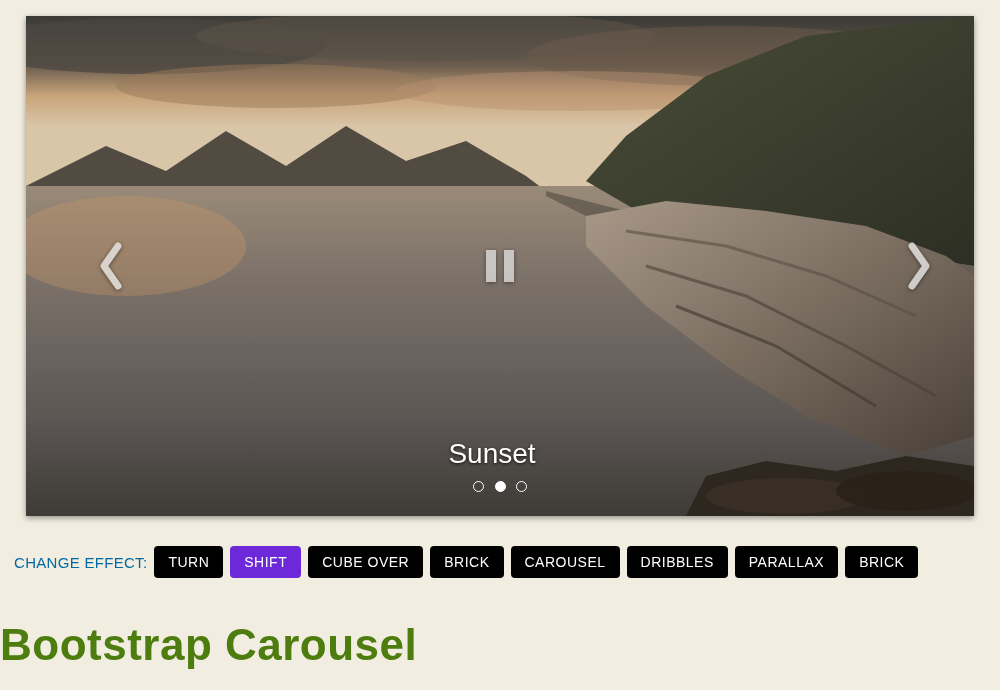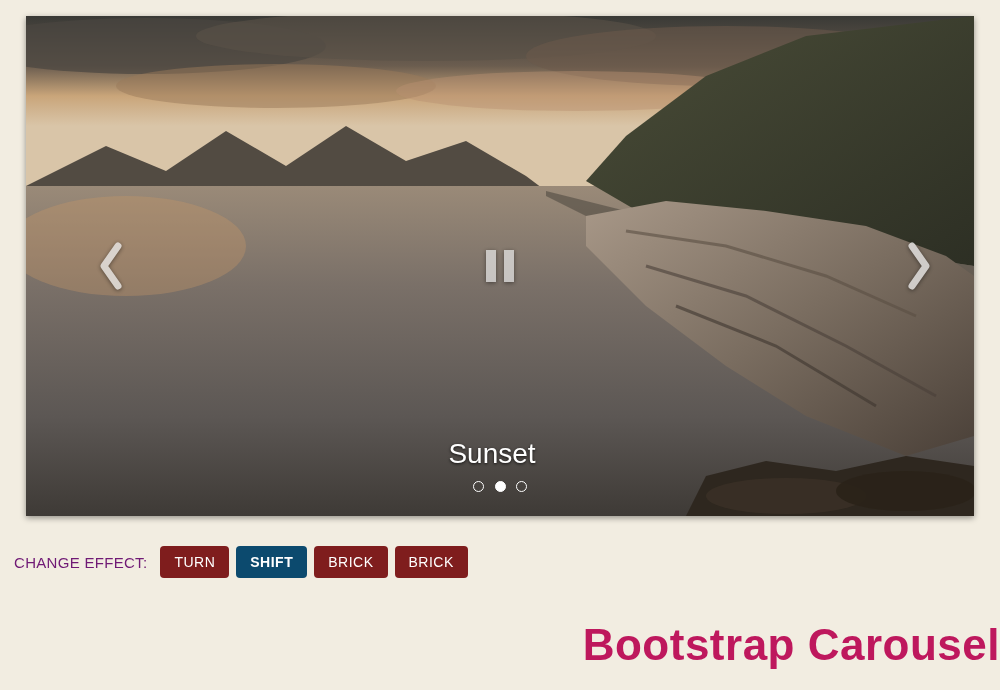--- a/index.html
+++ b/index.html
@@ -90,50 +90,48 @@
     display: flex;
     align-items: center;
     gap: 7px;
     padding: 30px 14px 0 14px;
     flex-wrap: nowrap;
   }
   .effects-label {
     font-family: 'Arial Narrow', Arial, sans-serif;
     font-stretch: condensed;
     font-size: 15px;
-    color: #701a75;
+    color: #0369a1;
     letter-spacing: 0.3px;
-    margin-right: 6px;
     white-space: nowrap;
   }
   .effect-btn {
-    background: #7f1d1d;
+    background: #000000;
     color: #fff;
     border: none;
     border-radius: 4px;
     padding: 8px 14px;
     font-size: 14px;
     font-family: 'Arial Narrow', Arial, sans-serif;
     font-stretch: condensed;
     letter-spacing: 0.5px;
     cursor: pointer;
     white-space: nowrap;
     display: flex;
     align-items: center;
     gap: 5px;
   }
   .effect-btn.active {
-    background: #0c4a6e;
-    font-weight: bold;
+    background: #6d28d9;
   }
   .page-title {
-    text-align: right;
+    text-align: left;
     margin-top: 42px;
     font-size: 44px;
-    color: #be185d;
+    color: #4d7c0f;
     font-family: 'Arial Narrow', Arial, sans-serif;
     font-stretch: condensed;
     font-weight: 600;
     letter-spacing: 0.5px;
   }
 </style>
 </head>
 <body>
 
 <div class="carousel">
@@ -215,18 +213,22 @@
     <span class="dot"></span>
     <span class="dot active"></span>
     <span class="dot"></span>
   </div>
 </div>
 
 <div class="effects-row">
   <span class="effects-label">CHANGE EFFECT:</span>
   <button class="effect-btn">TURN</button>
   <button class="effect-btn active">SHIFT</button>
+  <button class="effect-btn">CUBE OVER</button>
   <button class="effect-btn">BRICK</button>
+  <button class="effect-btn">CAROUSEL</button>
+  <button class="effect-btn">DRIBBLES</button>
+  <button class="effect-btn">PARALLAX</button>
   <button class="effect-btn">BRICK</button>
 
 </div>
 
 <h1 class="page-title">Bootstrap Carousel</h1>
 
 </body></html>

